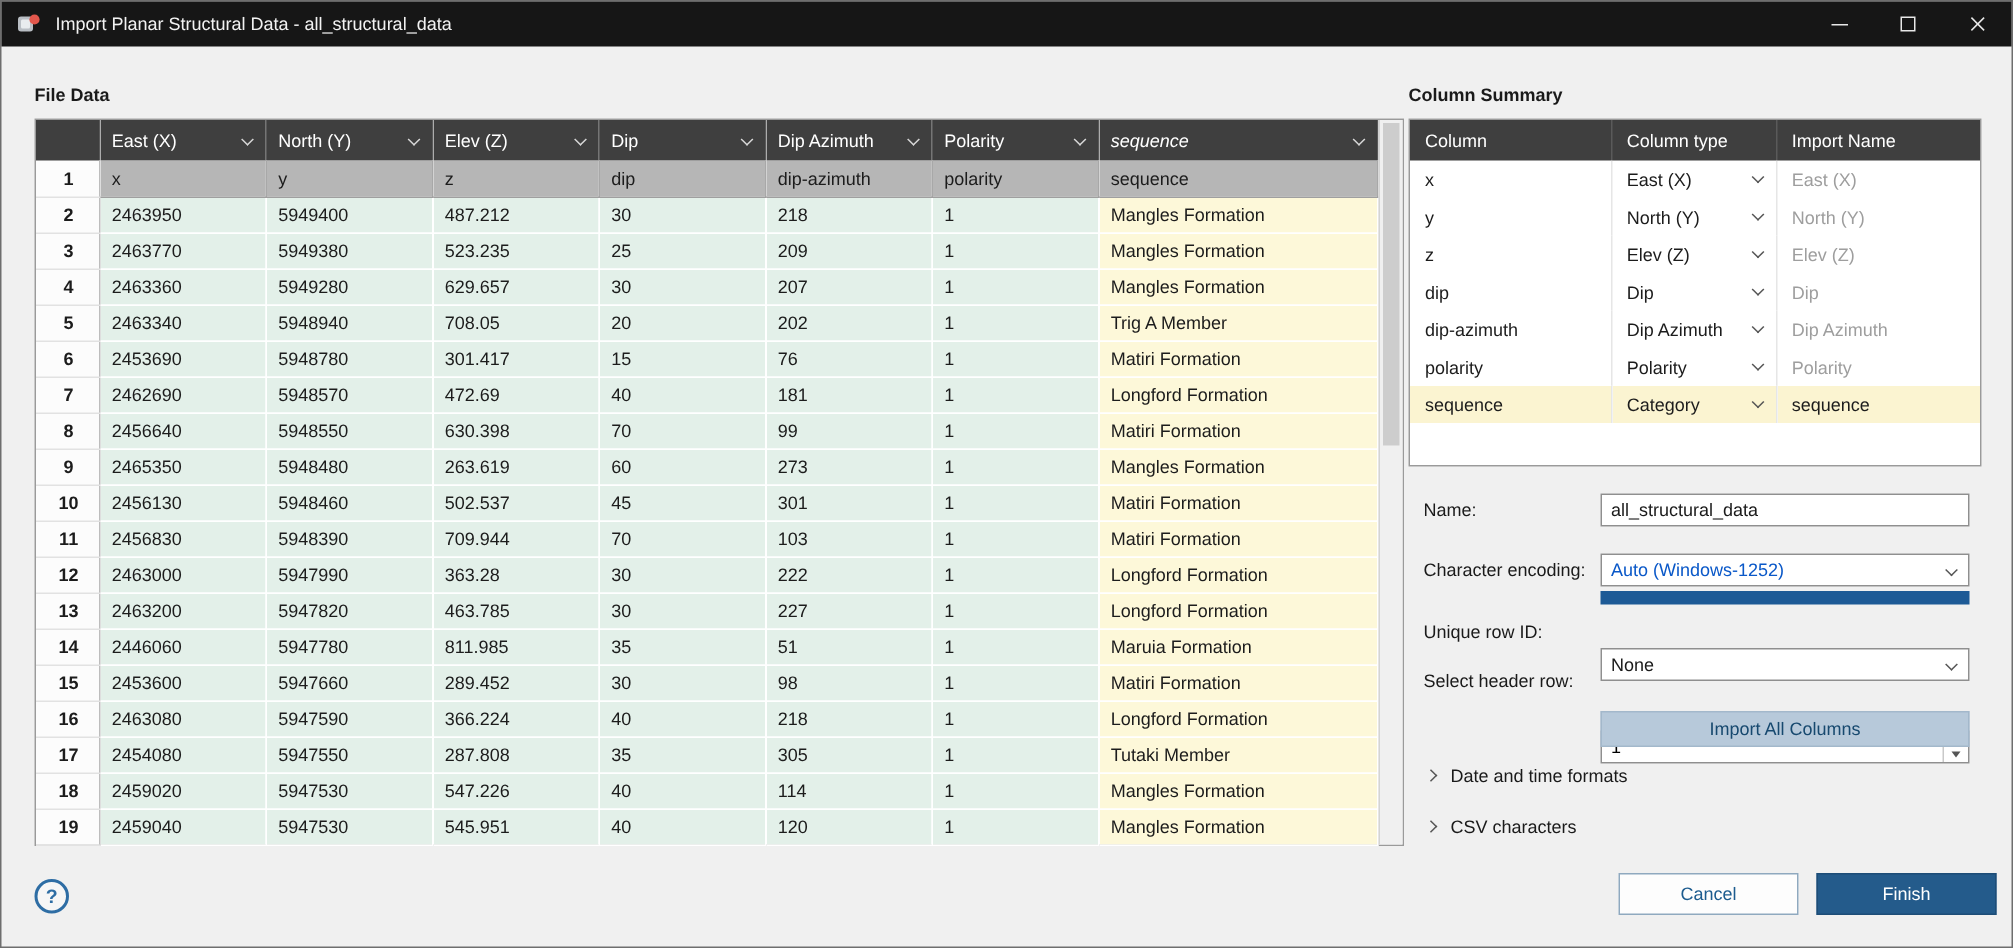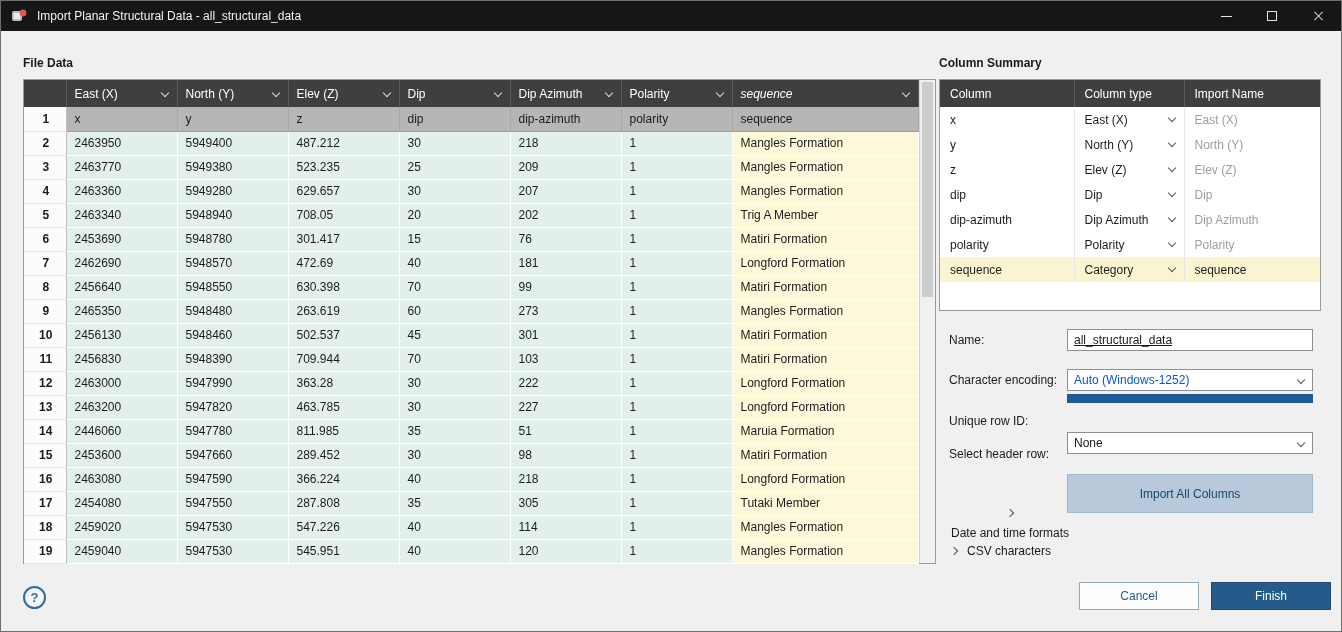--- a/index.html
+++ b/index.html
@@ -85,27 +85,27 @@
              background:var(--encoding-bar,#1d5a96); }
   .spin { position:relative; line-height:20px; padding:0 24px 0 6px; }
   .spin-btns { position:absolute; right:0; top:0; bottom:0; width:17px; border-left:1px solid #c9c9c9;
                display:flex; flex-direction:column; }
   .spin-up, .spin-down { flex:1; display:flex; align-items:center; justify-content:center; cursor:pointer; }
   .tri-up { width:0; height:0; border-left:3.5px solid transparent; border-right:3.5px solid transparent;
             border-bottom:4px solid #555; }
   .tri-down { width:0; height:0; border-left:3.5px solid transparent; border-right:3.5px solid transparent;
               border-top:4px solid #555; }
 
-  #import-all-btn { position:absolute; left:1066px; top:473px; width:246px; height:39px;
+  #import-all-btn { position:absolute; left:1066px; top:473px; width:246px; height:24px;
                     background:#b7c9da; border:1px solid #a3b8cb; color:#17496f; font-size:12px;
                     font-family:"Liberation Sans",sans-serif; cursor:pointer; }
 
   .expander { position:absolute; left:950px; display:flex; align-items:center; gap:10px;
               font-size:12px; color:#1a1a1a; cursor:pointer; }
-  #exp-date { top:509px;flex-direction:column; }
+  #exp-date { top:509px; }
   #exp-csv  { top:543px; }
 
   
   .help { position:absolute; left:22px; top:585px; width:23px; height:23px; border-radius:50%;
           border:2px solid var(--accent-blue,#2e6da4); color:var(--accent-blue,#2e6da4);
           display:flex; align-items:center; justify-content:center; font-size:13px; font-weight:bold;
           cursor:pointer; background:#f6f6f6; }
   .btn { position:absolute; top:581px; width:120px; height:28px; font-size:12px;
          font-family:"Liberation Sans",sans-serif; cursor:pointer; }
   #cancel-btn { left:1078px; background:#fdfdfd; border:1px solid #8fa9bf; color:#1d5c8f; }
@@ -399,21 +399,21 @@
           <tr class="hl">
             <td class="c1">sequence</td>
             <td class="c2">Category<span class="chev"></span></td>
             <td class="c3">sequence</td>
           </tr>
         </tbody>
     </table>
   </div>
 
   <div class="fld-label" style="top:328px">Name:</div>
-  <input class="fld-ctl" style="top: 328px; text-decoration: underline;" value="all_structural_data">
+  <input class="fld-ctl" style="top: 328px;" value="all_structural_data">
 
   <div class="fld-label" style="top:368px">Character encoding:</div>
   <div class="fld-ctl combo" style="top:368px">
     <span class="val blue">Auto (Windows-1252)</span>
     <span class="chev"></span>
   </div>
   <div class="enc-bar"></div>
 
   <div class="fld-label" style="top:409px">Unique row ID:</div>
   <div class="fld-ctl combo" style="top:409px">

